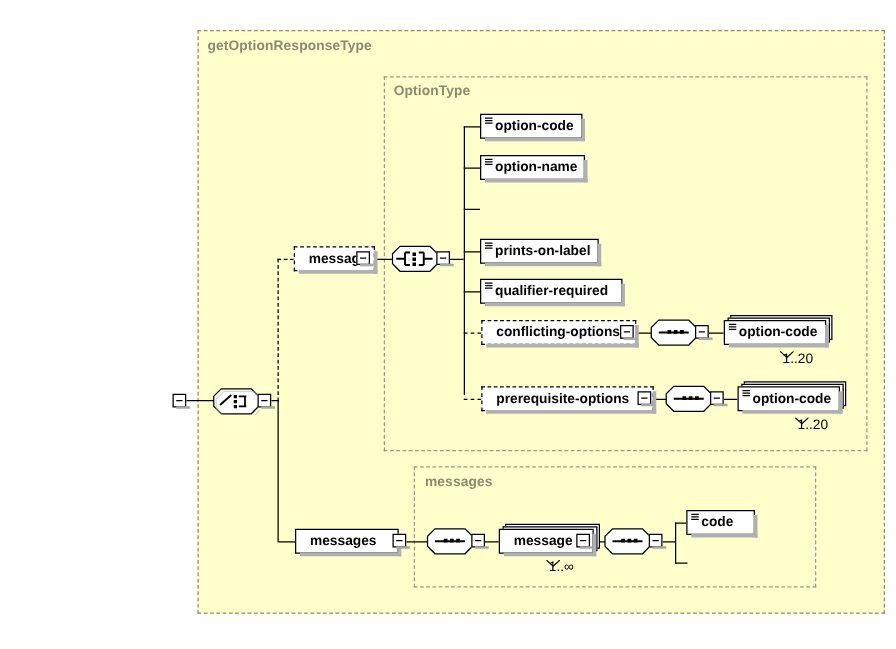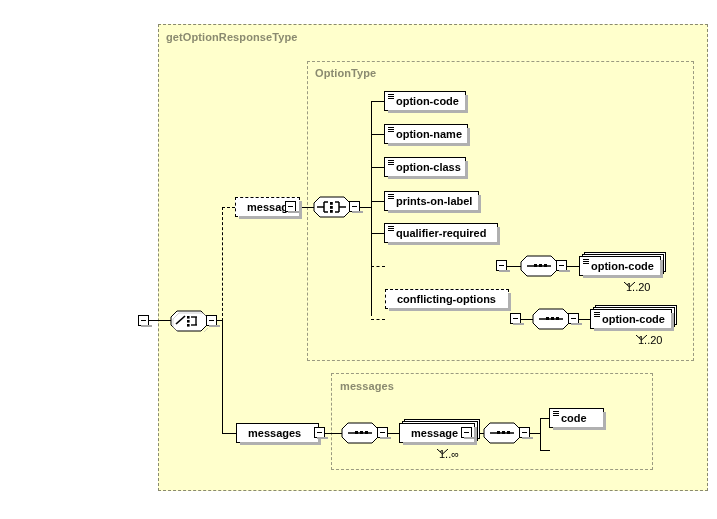--- a/index.html
+++ b/index.html
@@ -278,29 +278,20 @@
   <div class="node" style="left:384px; top:124px; width:84px;">
     <span class="type-glyph">
         <i></i>
         <i></i>
         <i></i>
       </span>
     <span>option-name</span>
     <span class="shadow-right"></span>
   </div>
 
-  <div class="node" style="left:384px; top:157px; width:82px;">
-    <span class="type-glyph">
-        <i></i>
-        <i></i>
-        <i></i>
-      </span>
-    <span>option-class</span>
-    <span class="shadow-right"></span>
-  </div>
 
   <div class="node" style="left:384px; top:223px; width:114px;">
     <span class="type-glyph">
         <i></i>
         <i></i>
         <i></i>
       </span>
     <span>qualifier-required</span>
     <span class="shadow-right"></span>
   </div>
@@ -308,21 +299,21 @@
   <div class="node" style="left:384px; top:191px; width:95px;">
     <span class="type-glyph">
         <i></i>
         <i></i>
         <i></i>
       </span>
     <span>prints-on-label</span>
     <span class="shadow-right"></span>
   </div>
 
-  <div class="node optional" style="left:385px; top:256px; width:124px;margin-top:33px;">
+  <div class="node optional" style="left:385px; top:256px; width:124px;">
     <span>conflicting-options</span>
     <span class="shadow-right"></span>
   </div>
   <div class="minus" style="left:496px; top:260px;"></div>
   <div class="line h" style="left:507px; top:266px; width:14px;"></div>
 
   <div class="compositor" style="left:520px; top:255px;">
     <svg width="38" height="22" viewBox="0 0 38 22">
       <polygon points="7,1 31,1 37,7 37,15 31,21 7,21 1,15 1,7" fill="#ffffff" stroke="#000000" stroke-width="1"></polygon>
       <line x1="7" y1="11" x2="31" y2="11" stroke="#000000" stroke-width="1.5"></line>
@@ -345,20 +336,24 @@
     <span>option-code</span>
     <span class="shadow-right"></span>
   </div>
   <div class="occ-chevron" style="left:624px; top:274px;">
     <svg width="11" height="6" viewBox="0 0 11 6">
       <polyline points="0,0 5.5,5 11,0" fill="none" stroke="#000000" stroke-width="1"></polyline>
     </svg>
   </div>
   <div class="occ-label" style="left:626px; top:281px;">1..20</div>
 
+  <div class="node optional" style="left:385px; top:309px; width:138px;">
+    <span>prerequisite-options</span>
+    <span class="shadow-right"></span>
+  </div>
   <div class="minus" style="left:510px; top:313px;"></div>
   <div class="line h" style="left:521px; top:319px; width:12px;"></div>
 
   <div class="compositor" style="left:532px; top:308px;">
     <svg width="38" height="22" viewBox="0 0 38 22">
       <polygon points="7,1 31,1 37,7 37,15 31,21 7,21 1,15 1,7" fill="#ffffff" stroke="#000000" stroke-width="1"></polygon>
       <line x1="7" y1="11" x2="31" y2="11" stroke="#000000" stroke-width="1.5"></line>
       <rect x="14" y="9" width="3" height="3" fill="#000000"></rect>
       <rect x="19" y="9" width="3" height="3" fill="#000000"></rect>
       <rect x="24" y="9" width="3" height="3" fill="#000000"></rect>

